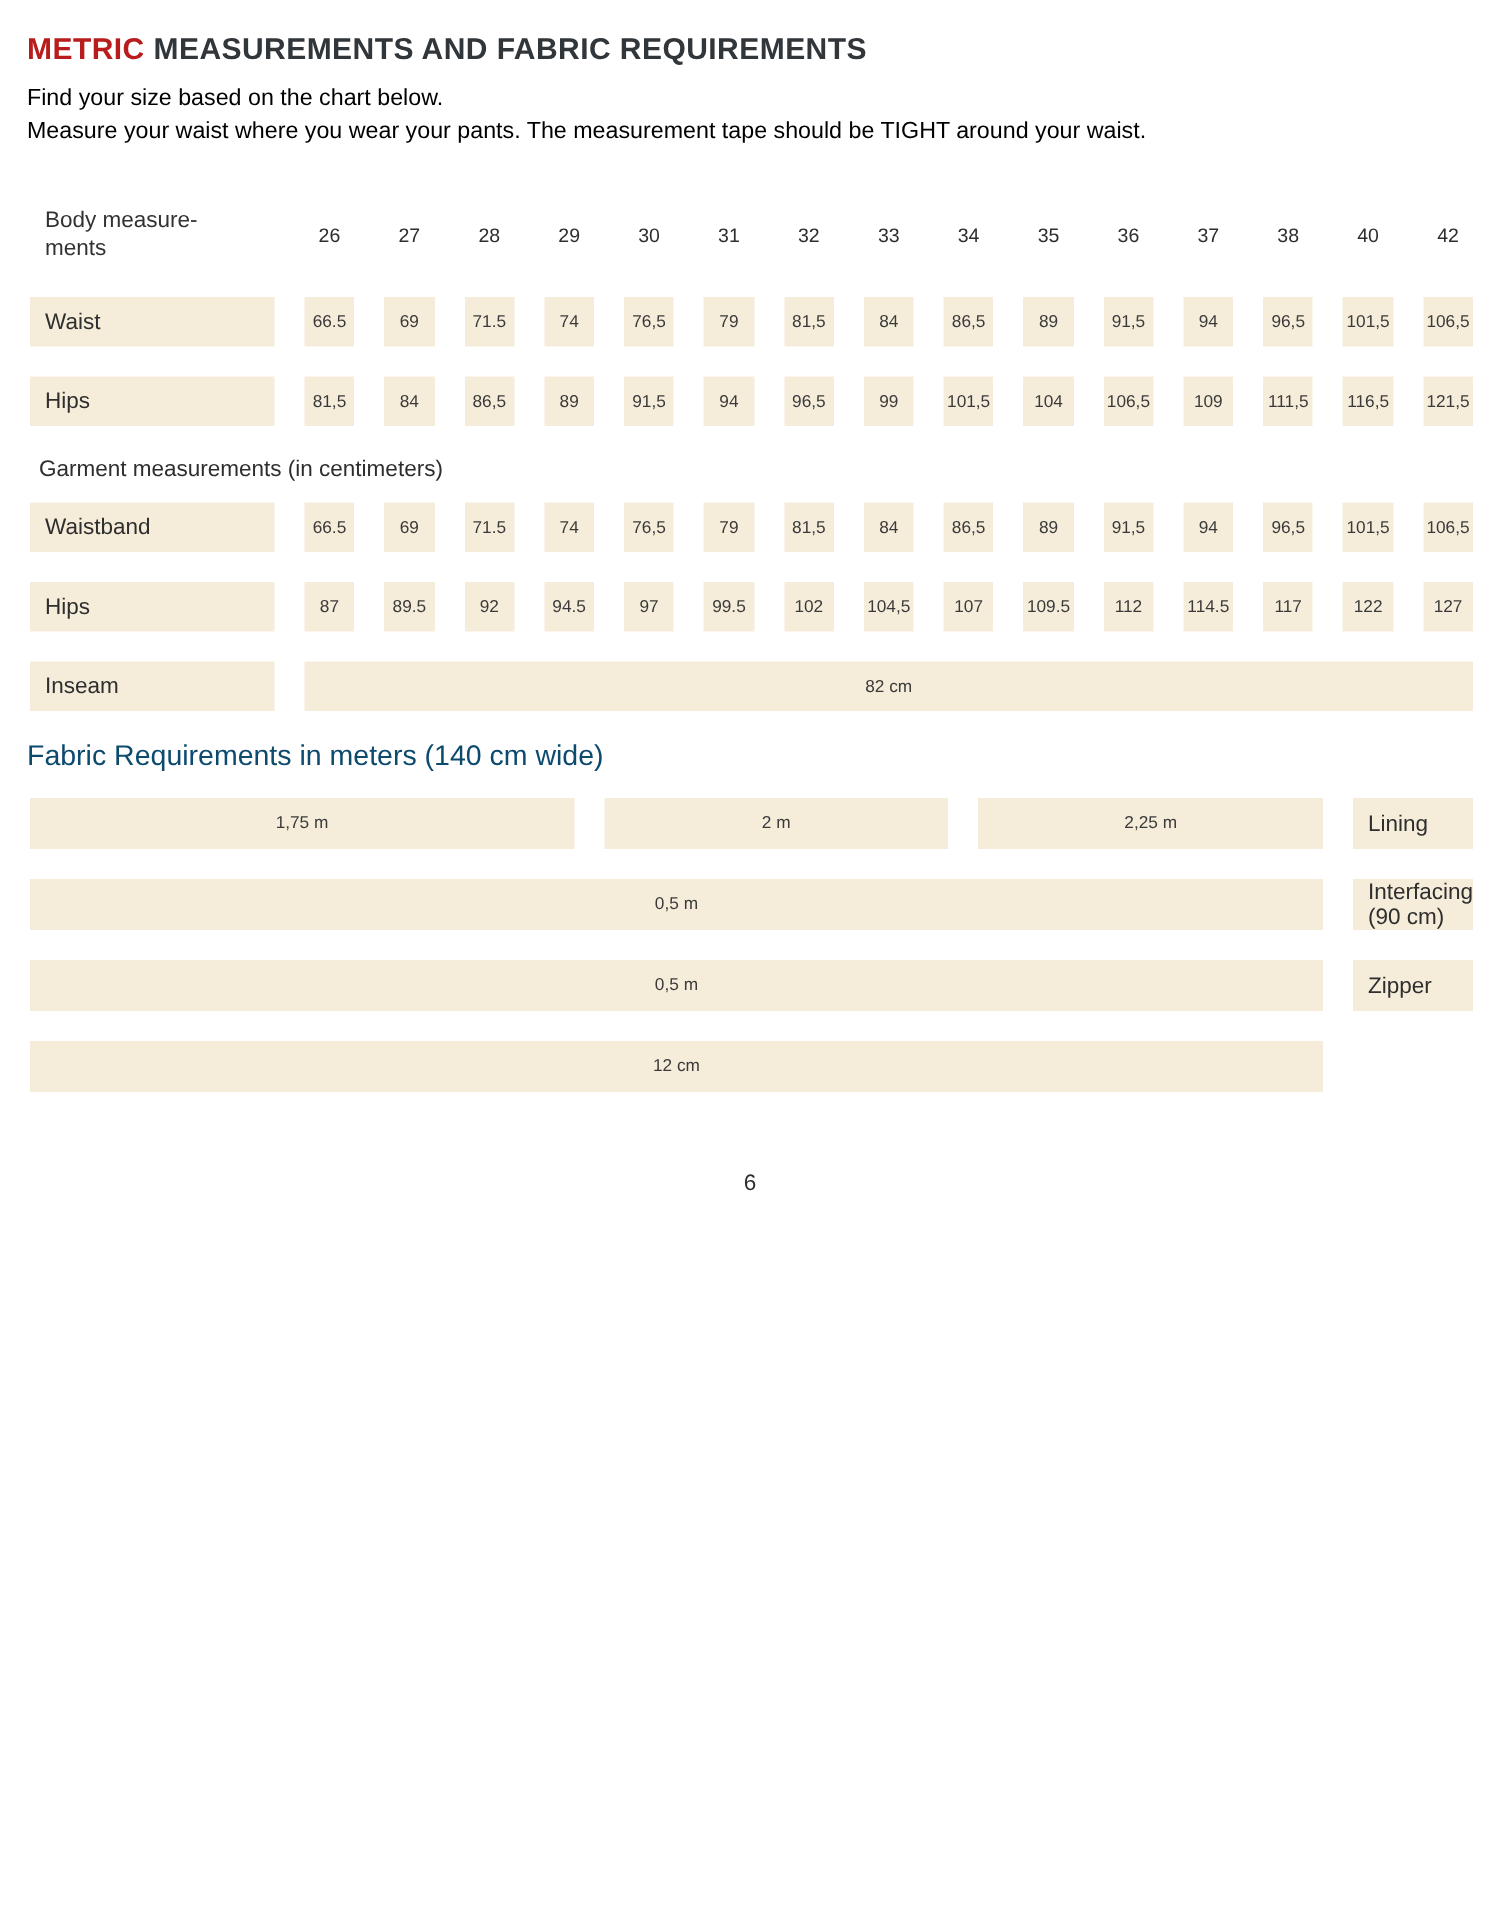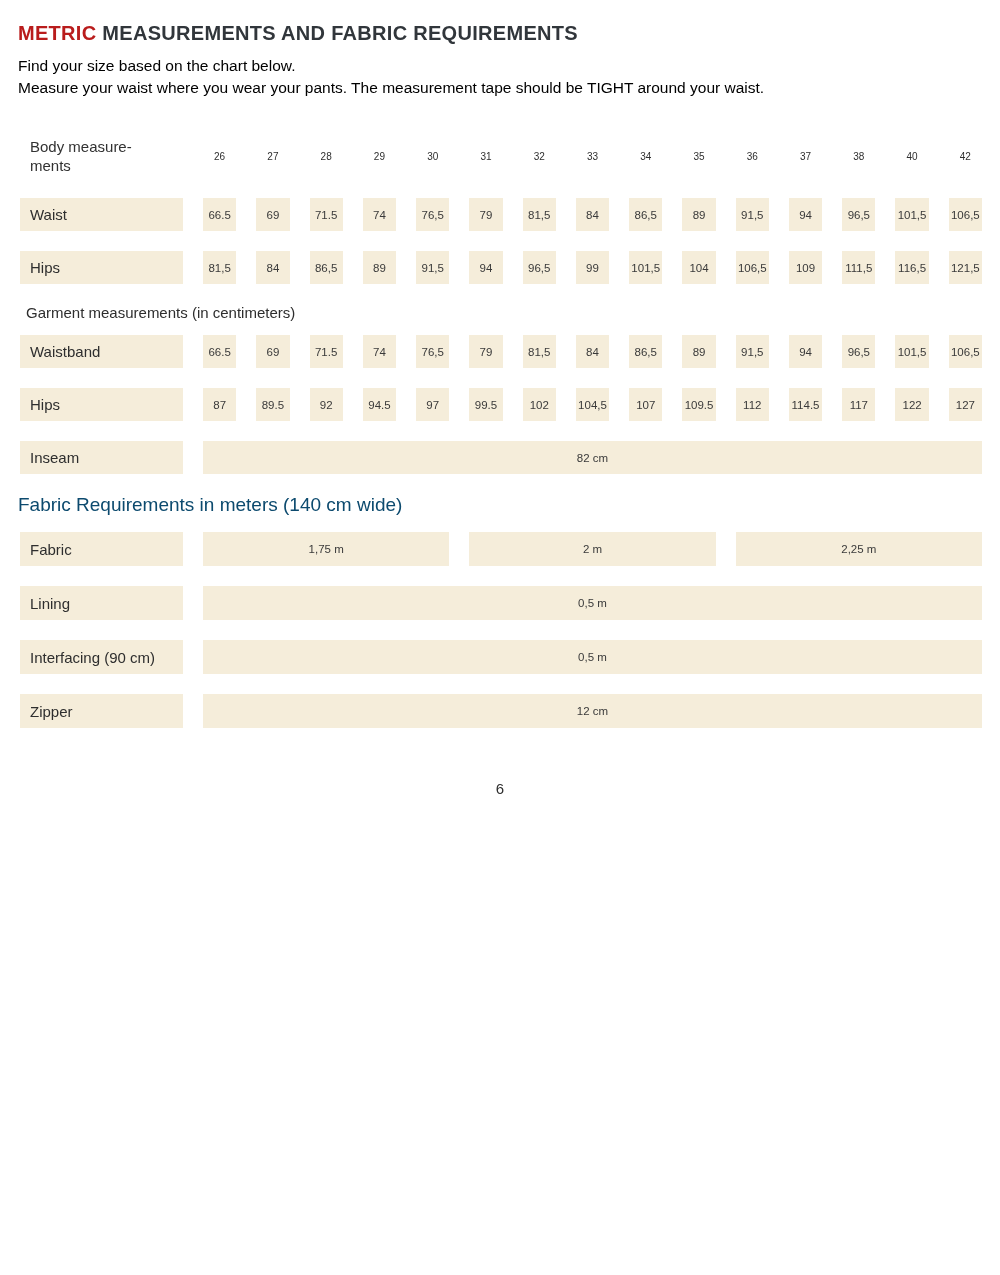--- a/index.html
+++ b/index.html
@@ -58,21 +58,21 @@
     color: #2e2e2e;
   }
   .header-label {
     font-size: 15px;
     line-height: 19px;
     white-space: pre-line;
     padding-left: 10px;
     justify-content: flex-start;
     align-items: center;
   }
-  .size-head { font-size: 10px; color: #2e2e2e; }
+  .size-head { font-size: 13px; color: #2e2e2e; }
   .value { font-size: 11.5px; color: #3a3a3a; }
   .span5  { grid-column: span 5; }
   .span15 { grid-column: span 15; }
   .section-label {
     font-size: 15px;
     color: #2e2e2e;
     margin: 20px 0 0 8px;
   }
   .section-label-small {
     font-size: 19px;
@@ -189,21 +189,20 @@
     <div class="cell value beige">122</div>
     <div class="cell value beige">127</div>
 
     <div class="cell label-cell beige">Inseam</div>
     <div class="cell value beige span15">82 cm</div>
   </div>
 
   <div class="section-label-small">Fabric Requirements in meters (140 cm wide)</div>
 
   <div class="grid" id="fabric-table">
-    <div class="cell label-cell beige">Fabric</div>
     <div class="cell value beige span5">1,75 m</div>
     <div class="cell value beige span5">2 m</div>
     <div class="cell value beige span5">2,25 m</div>
 
     <div class="cell label-cell beige">Lining</div>
     <div class="cell value beige span15">0,5 m</div>
 
     <div class="cell label-cell beige">Interfacing (90 cm)</div>
     <div class="cell value beige span15">0,5 m</div>
 

